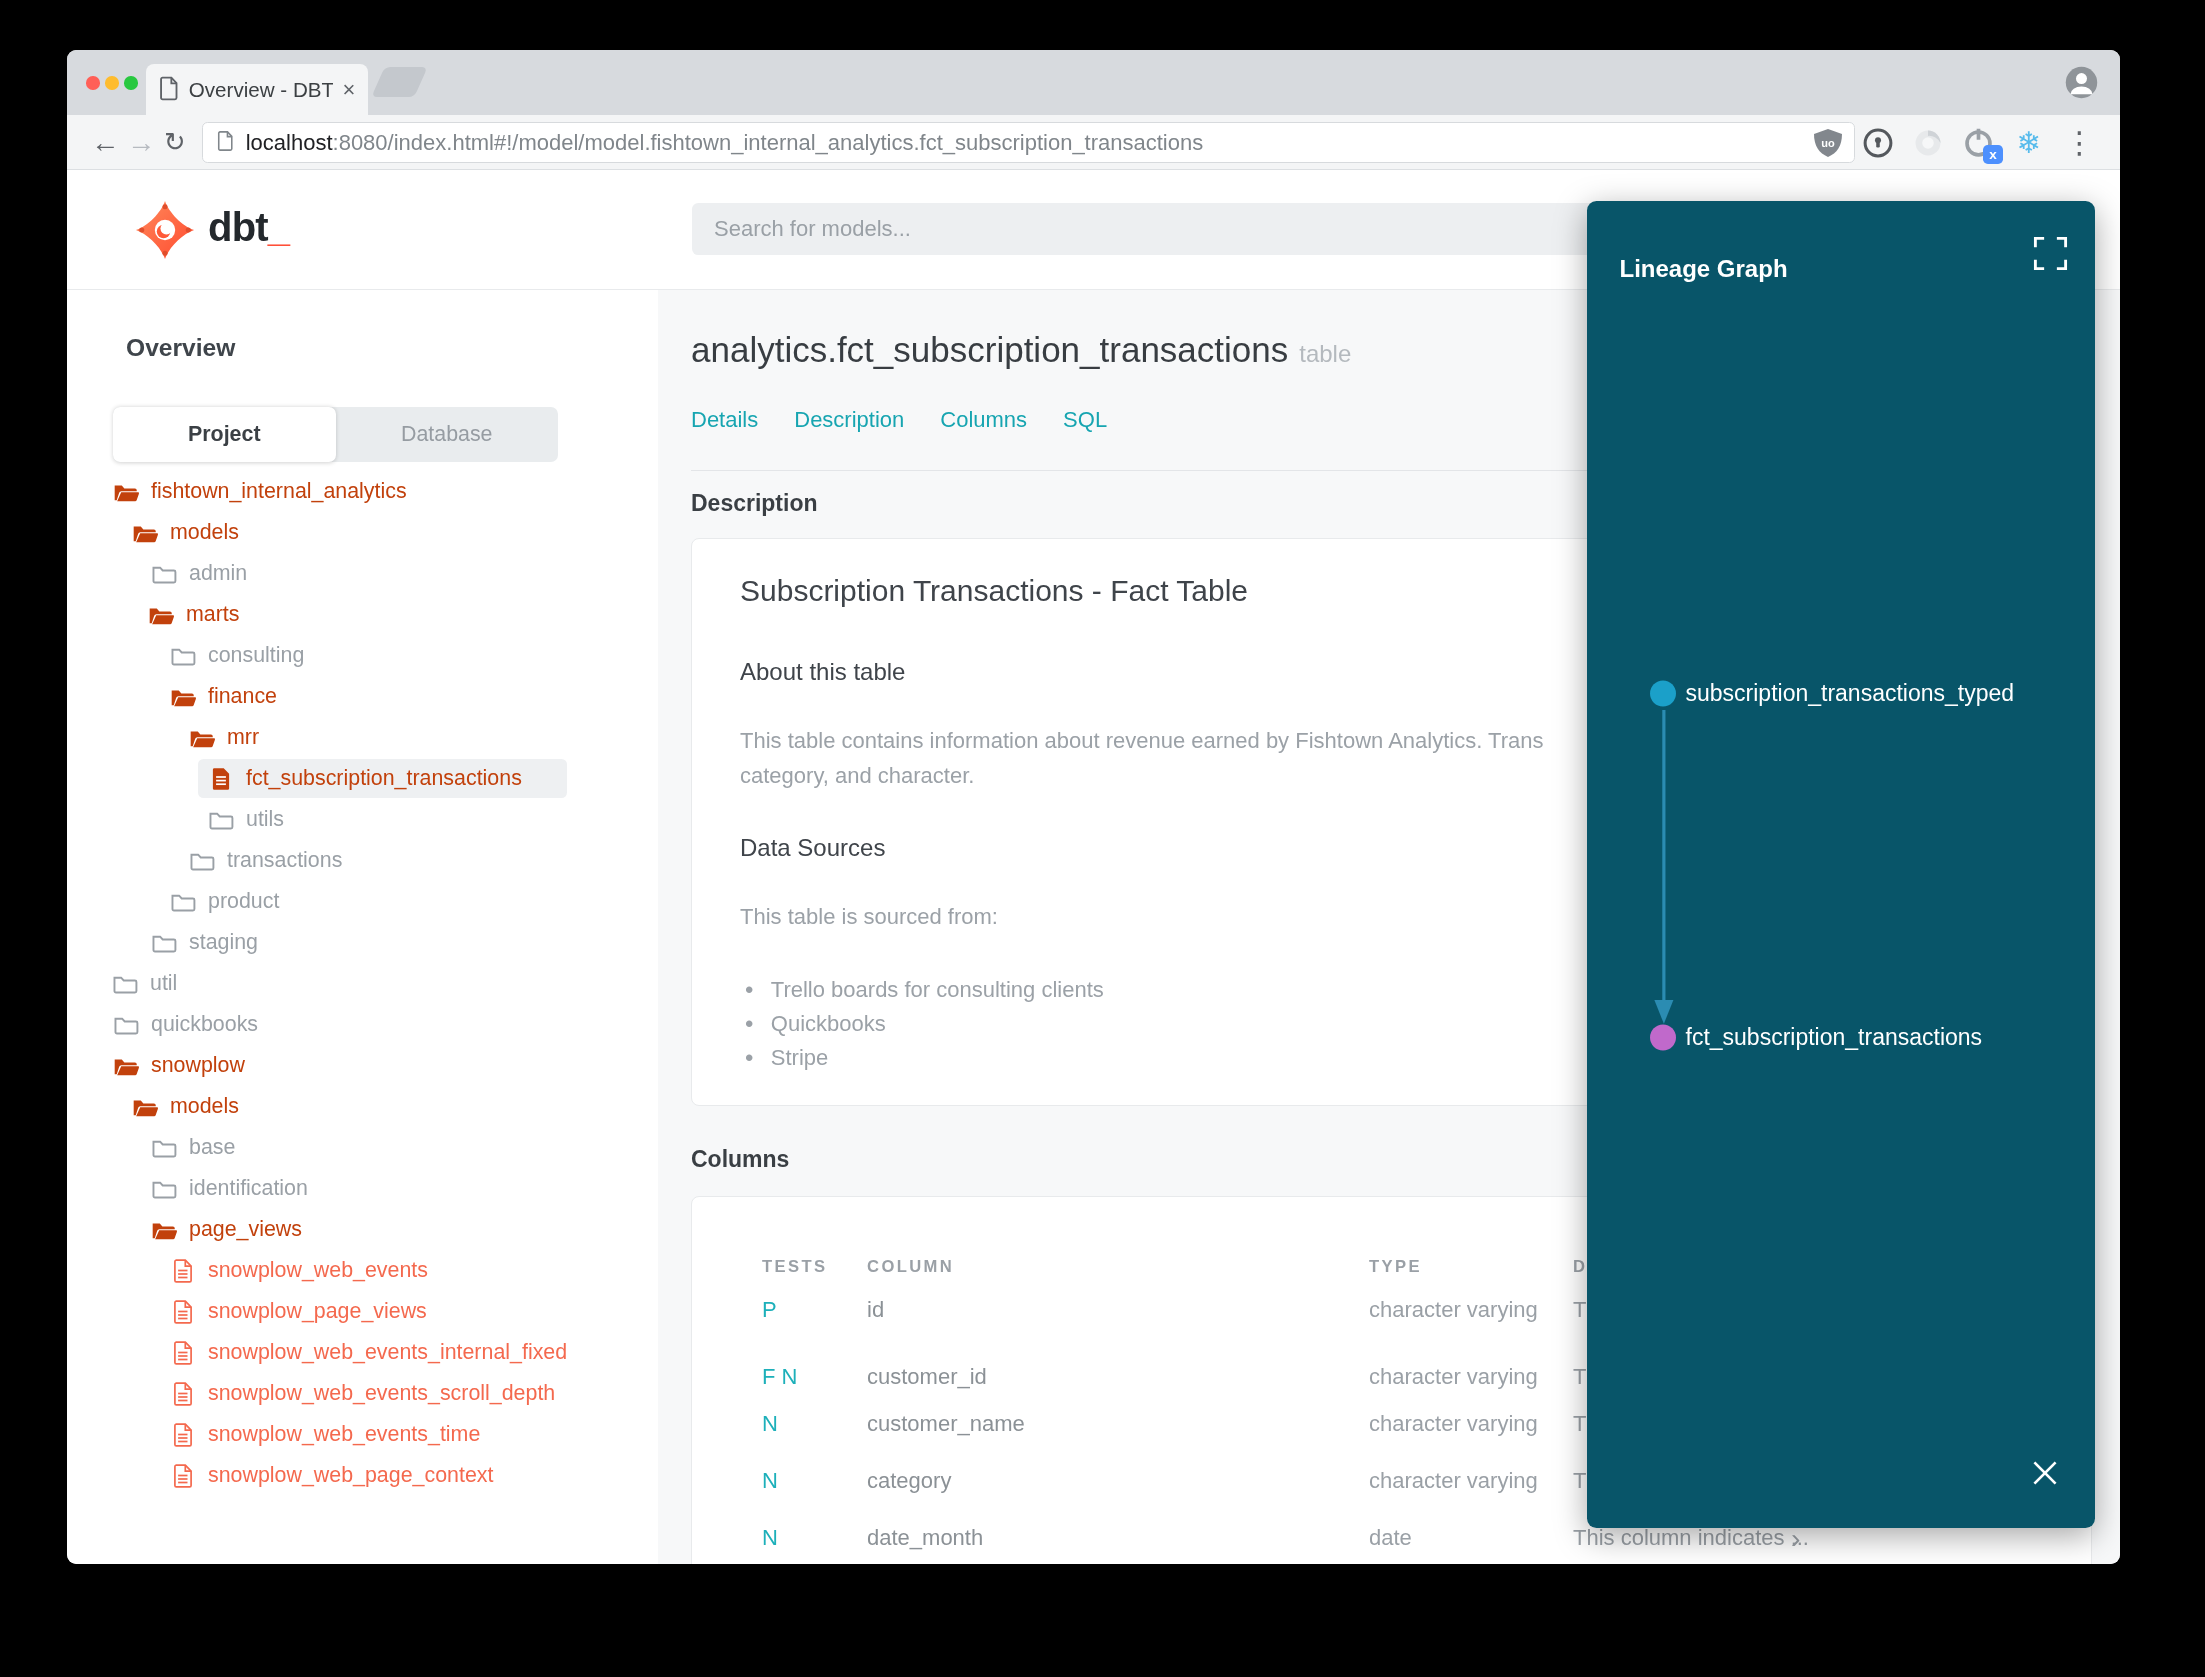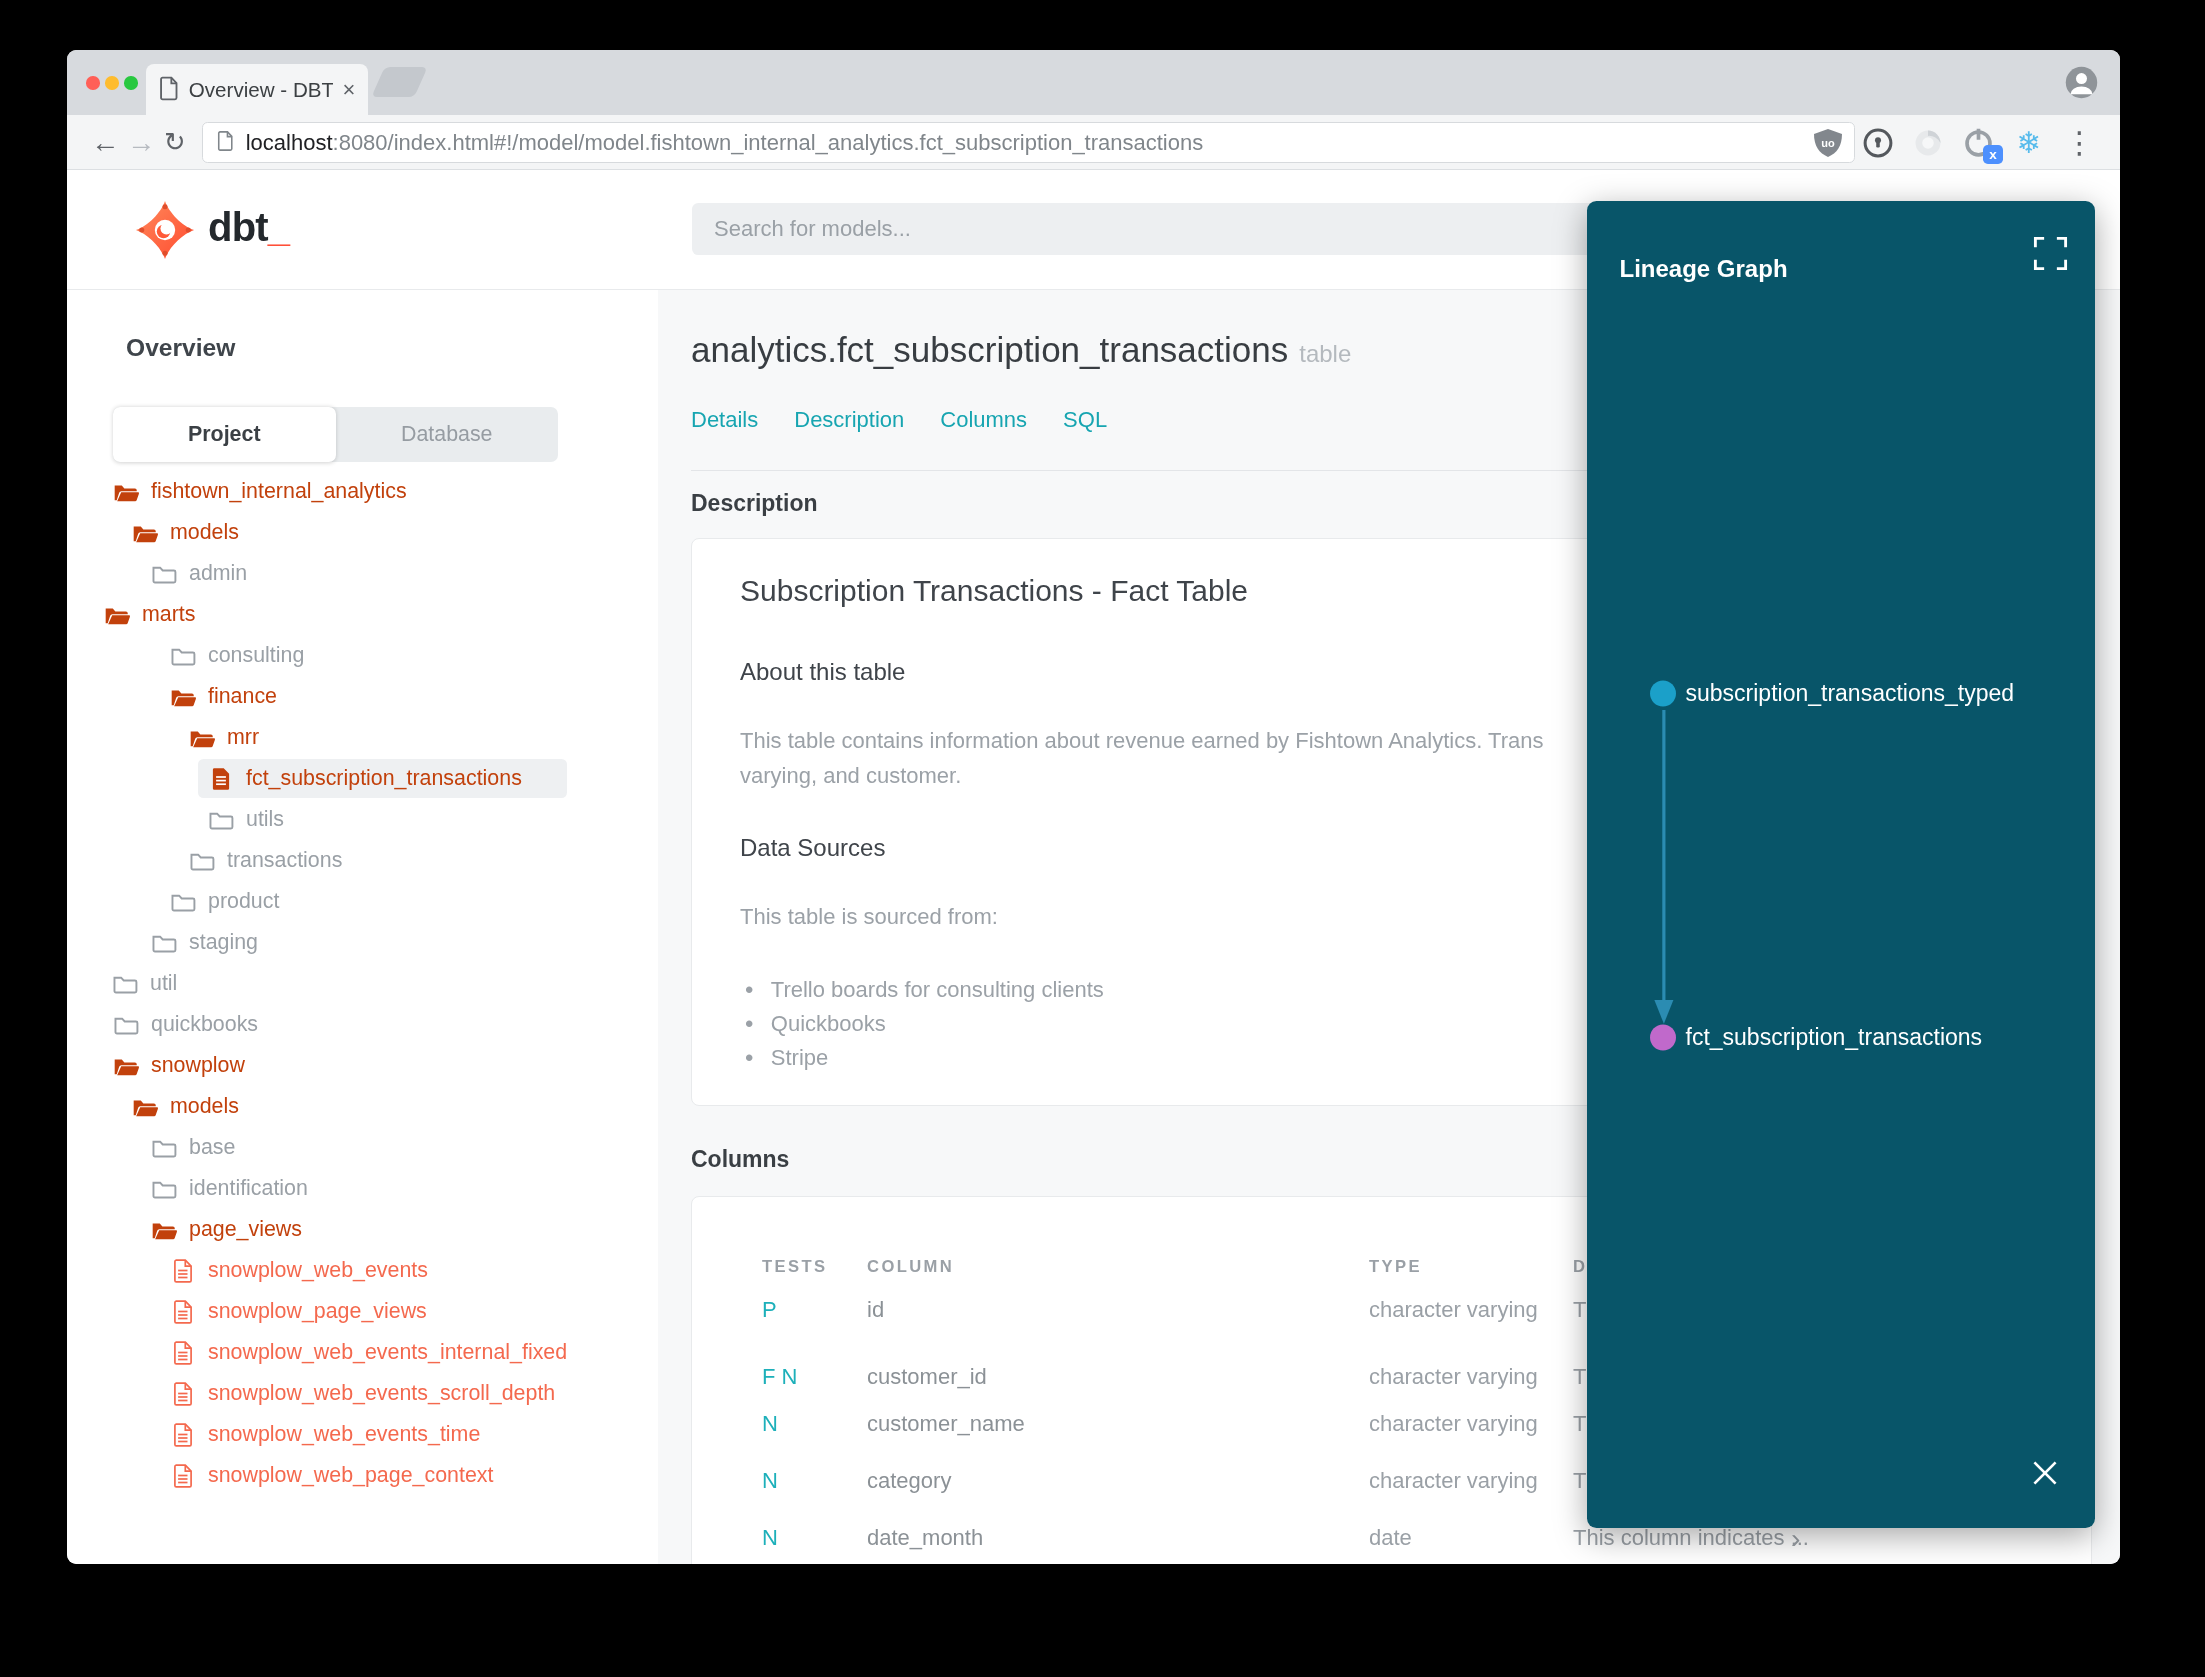--- a/index.html
+++ b/index.html
@@ -229,21 +229,21 @@
        <span class="t-label">models</span>
      </div>
             <div class="tree-row muted" style="padding-left:84px">
        <span class="t-icon">
                 <svg viewBox="0 0 24 20">
                   <path d="M2.2 4.4h5.9l2.3 2.5h10a1.3 1.3 0 0 1 1.3 1.3v8.1a1.3 1.3 0 0 1-1.3 1.3H3.5a1.3 1.3 0 0 1-1.3-1.3Z" fill="none" stroke="currentColor" stroke-width="1.7"></path>
                 </svg>
               </span>
        <span class="t-label">admin</span>
      </div>
-            <div class="tree-row dark" style="padding-left:37px">
+            <div class="tree-row dark" style="padding-left:81px">
        <span class="t-icon">
                 <svg viewBox="0 0 24 20">
                   <path d="M1.5 4.2h6.3l2.3 2.6h9.4a1.6 1.6 0 0 1 1.6 1.6v.9H7.4a2 2 0 0 0-1.9 1.4L3.3 17.4H1.5Z" fill="currentColor"></path>
                   <path d="M7.3 10.3h14.9a.9.9 0 0 1 .85 1.2l-1.95 5.6a1.6 1.6 0 0 1-1.5 1.1H3.7Z" fill="currentColor"></path>
                 </svg>
               </span>
        <span class="t-label">marts</span>
      </div>
             <div class="tree-row muted" style="padding-left:103px">
        <span class="t-icon">
@@ -470,21 +470,21 @@
             <a class="m-tab">Columns</a>
             <a class="m-tab">SQL</a>
           </div>
         <div class="m-hr"></div>
         <div class="sec-head" style="top:200px;">Description</div>
 
         <div class="card desc-card">
           <div class="dc-h1">Subscription Transactions - Fact Table</div>
           <div class="dc-h2" style="top:119px;">About this table</div>
           <div class="dc-p" style="top:189px;">This table contains information about revenue earned by Fishtown Analytics. Trans</div>
-          <div class="dc-p" style="top:224px;">varying, and customer.</div>
+          <div class="dc-p" style="top:224px;">category, and character.</div>
           <div class="dc-h2" style="top:295px;">Data Sources</div>
           <div class="dc-p" style="top:365px;">This table is sourced from:</div>
           <ul class="dc-list" id="src-list">
               <li>Trello boards for consulting clients</li>
               <li>Quickbooks</li>
               <li>Stripe</li>
             </ul>
         </div>
 
         <div class="sec-head" style="top:856px;">Columns</div>

